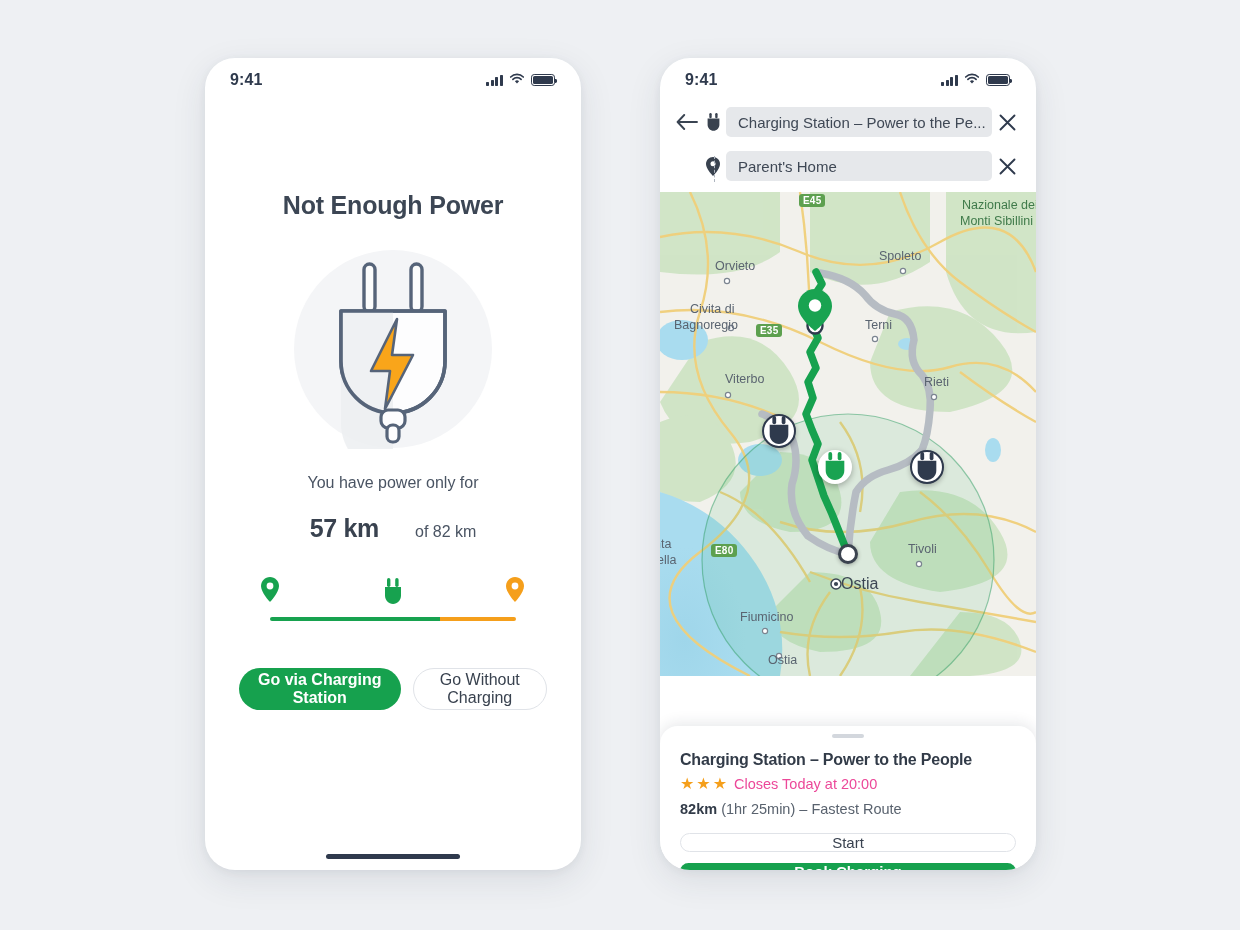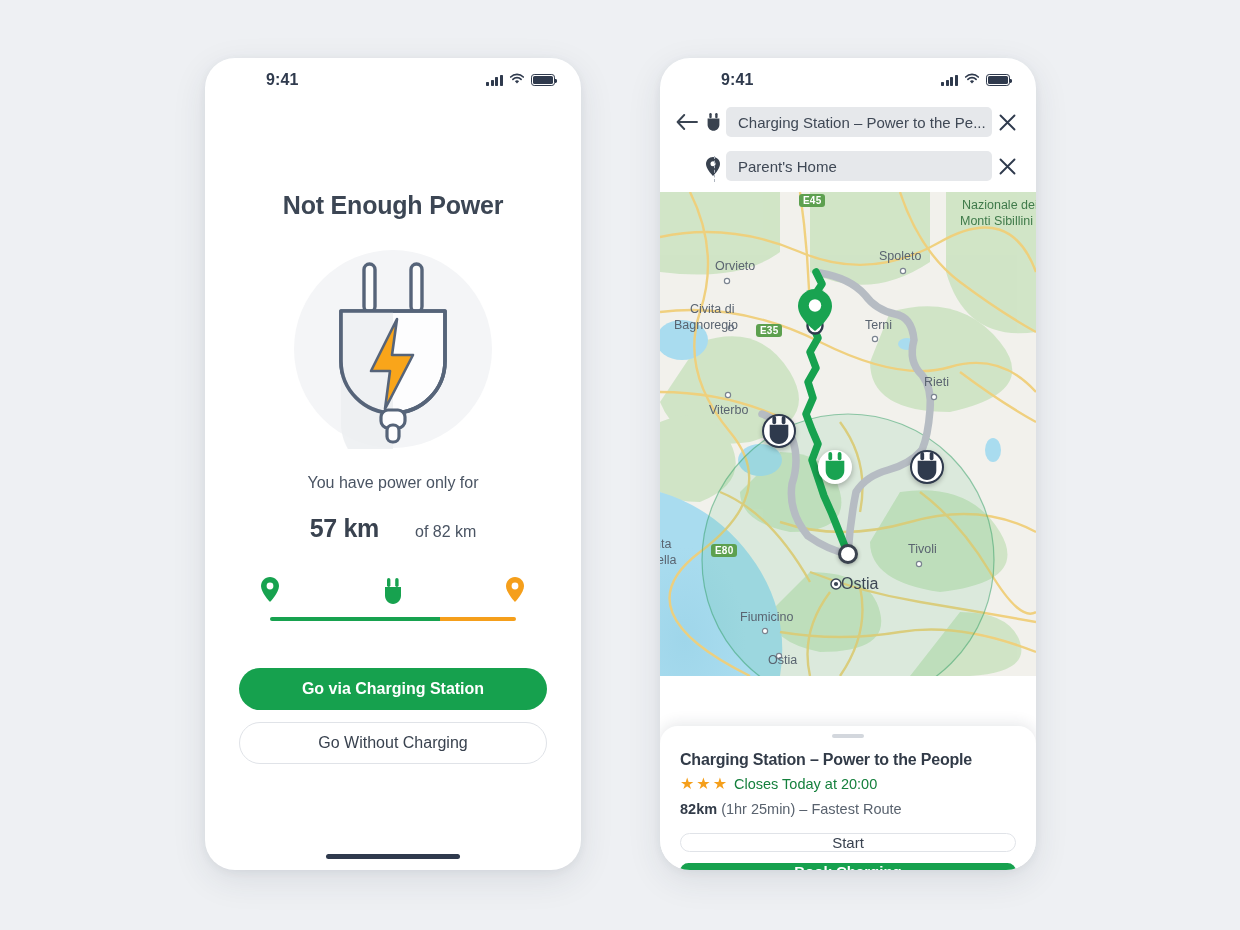--- a/index.html
+++ b/index.html
@@ -25,21 +25,20 @@
   
   .statusbar {
     height: 44px;
     display: flex; align-items: center; justify-content: space-between;
     padding: 0 26px 0 25px;
     position: relative; z-index: 6;
   }
   .status-time {
     font-size: 16px; font-weight: bold; color: #2f3a4d;
     letter-spacing: .1px;
-    margin-left: 36px;
   }
   .status-icons { display: flex; align-items: center; gap: 6px; }
   .sig { display: flex; align-items: flex-end; gap: 1.6px; height: 11px; }
   .sig i { width: 3px; background: #2f3a4d; border-radius: .7px; display: block; }
   .sig i:nth-child(1){ height: 4px; }
   .sig i:nth-child(2){ height: 6px; }
   .sig i:nth-child(3){ height: 8.5px; }
   .sig i:nth-child(4){ height: 11px; }
   .batt {
     width: 24px; height: 12px; border: 1.3px solid #2f3a4d;
@@ -85,21 +84,21 @@
   #prog-plug      { position:absolute; left: 50%; transform: translateX(-50%); top: 1px; width: 22px; height: 27px; }
   #prog-plug svg { display:block; width:100%; height:100%; }
   .bar {
     position: absolute; bottom: 4px; left: 33px; right: 33px; height: 4px;
     display: flex; border-radius: 2px; overflow: hidden;
   }
   .bar-green { background: #17a24f; height: 100%; }
   .bar-orange{ background: #f59f1b; height: 100%; }
 
   
-  .btn-col { margin-top: 43px; display: flex; flex-direction: column; gap: 12px; padding: 0 2px;}
+  .btn-col { margin-top: 43px; display: flex; gap: 12px; padding: 0 2px;}
   .btn {
     height: 42px; border-radius: 21px; display:flex; align-items:center; justify-content:center;
     font-size: 16px; cursor: pointer; user-select: none;
   }
   .btn-primary { background: #16a14e; color: #fff; font-weight: bold; }
   .btn-ghost { background: #fff; color: #39424f; border: 1px solid #e0e3e8; }
 
   
   .search-head { padding: 4px 14px 10px 14px; background:#fff; position: relative; z-index: 5;}
   .srow { display: flex; align-items: center; height: 32px; }
@@ -165,21 +164,21 @@
     padding: 8px 20px 0 20px; z-index: 4;
   }
   .grabber {
     width: 32px; height: 4px; border-radius: 2px; background: #d3d7dd;
     margin: 0 auto 13px auto; cursor: grab;
   }
   .sheet-title { font-size: 16px; font-weight: bold; color: #323b48; letter-spacing:-.2px;}
   .rating-row { display:flex; align-items:center; gap: 7px; margin-top: 7px; }
   .stars { display:flex; gap: 2px; }
   .star { color: #f59f1b; font-size: 16px; line-height: 16px; }
-  .closes { font-size: 14.5px; color: #15803d; }
+  .closes { font-size: 14.5px; color: #ec4899; }
   .route-line { margin-top: 9px; font-size: 14.5px; color: #59626e; }
   .route-line b { color: #323b48; }
   .sheet-btns { display: flex; gap: 11px; margin-top: 16px; flex-direction: column; }
   .sheet-btn {
     flex: 1 1 0; height: 34px; border-radius: 17px;
     display:flex; align-items:center; justify-content:center;
     font-size: 15px; cursor:pointer; user-select:none;
   }
   .sheet-btn.ghost { border:1px solid #e0e3e8; color:#39424f; background:#fff; }
   .sheet-btn.primary { background:#16a14e; color:#fff; font-weight:bold; }
@@ -422,21 +421,21 @@
     </svg>
 
     <div id="map-labels">
         <div class="maplabel park" style="left: 302px; top: 6px;">Nazionale dei</div>
         <div class="maplabel park" style="left: 300px; top: 22px;">Monti Sibillini</div>
         <div class="maplabel" style="left: 219px; top: 57px;">Spoleto</div>
         <div class="maplabel" style="left: 55px; top: 67px;">Orvieto</div>
         <div class="maplabel" style="left: 30px; top: 110px;">Civita di</div>
         <div class="maplabel" style="left: 14px; top: 126px;">Bagnoregio</div>
         <div class="maplabel" style="left: 205px; top: 126px;">Terni</div>
-        <div class="maplabel" style="left: 49px; top: 180px; margin-top: 31px;">Viterbo</div>
+        <div class="maplabel" style="left: 65px; top: 180px;">Viterbo</div>
         <div class="maplabel" style="left: 264px; top: 183px;">Rieti</div>
         <div class="maplabel" style="left: 248px; top: 350px;">Tivoli</div>
         <div class="maplabel big" style="left: 181px; top: 383px;">Ostia</div>
         <div class="maplabel" style="left: -6px; top: 345px;">nta</div>
         <div class="maplabel" style="left: -10px; top: 361px;">nella</div>
         <div class="maplabel" style="left: 80px; top: 418px;">Fiumicino</div>
         <div class="maplabel" style="left: 108px; top: 461px;">Ostia</div>
       </div>
     <div id="map-shields">
         <div class="shield" style="left: 139px; top: 2px;">E45</div>

